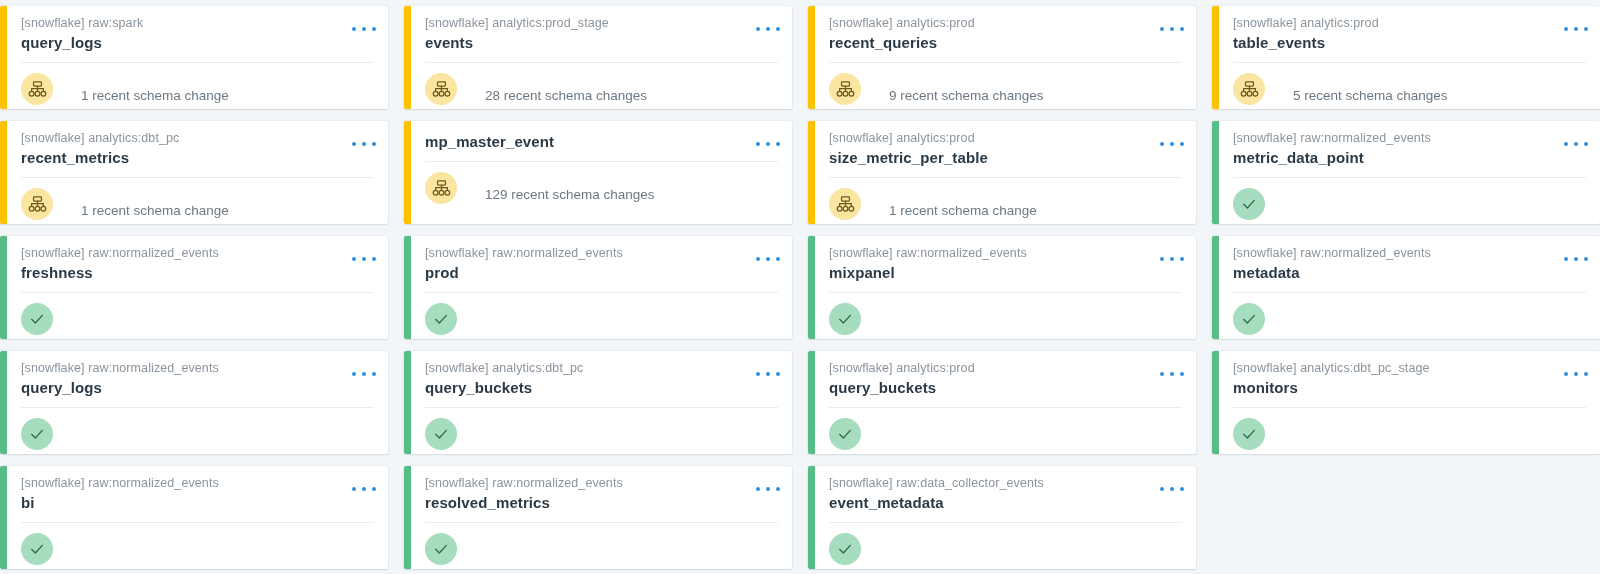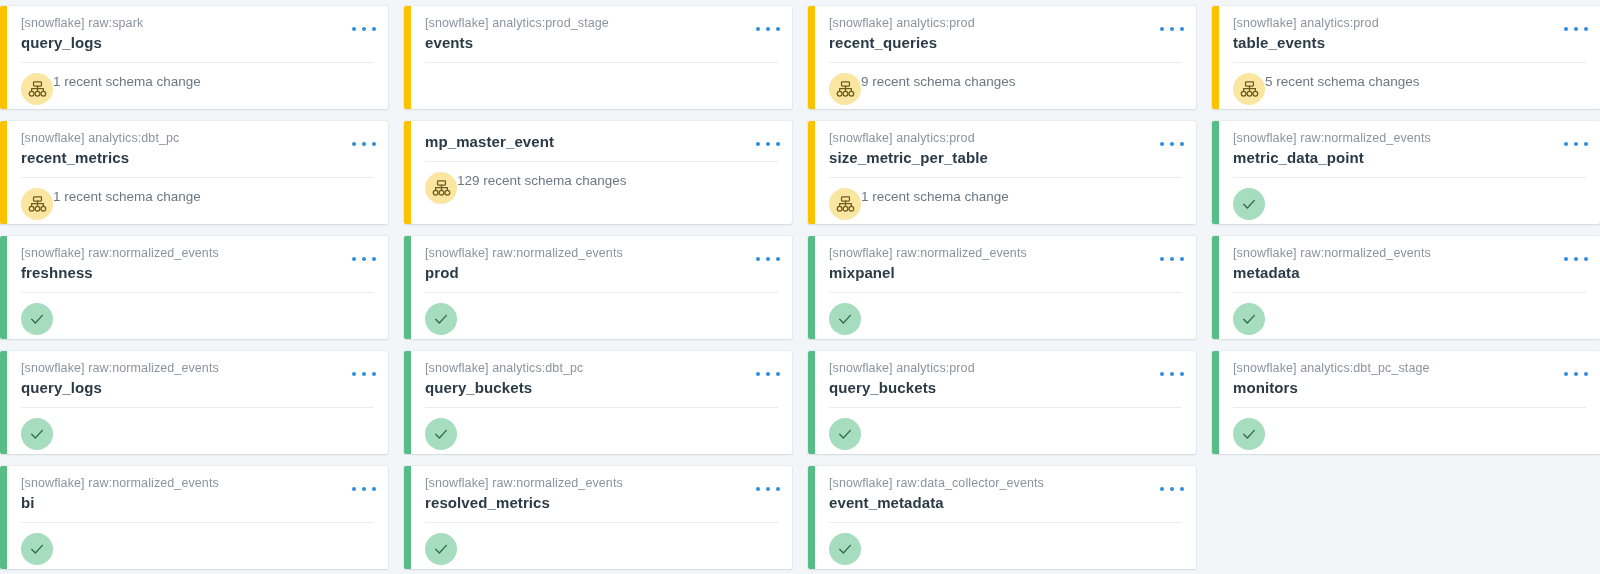--- a/index.html
+++ b/index.html
@@ -58,23 +58,23 @@
     text-overflow: ellipsis;
     padding-right: 34px;
   }
   .divider {
     height: 1px;
     background: #e8ecf0;
     margin-top: 9px;
   }
   .statusrow {
     display: flex;
-    align-items: flex-start;
+    align-items: flex-end;
     margin-top: 10px;
-    gap: 0;
+    gap: 28px;
   }
   .badge {
     width: 32px; height: 32px;
     border-radius: 50%;
     flex: 0 0 32px;
     display: flex;
     align-items: center;
     justify-content: center;
   }
   .badge.yellow { background: #fae6a0; }
@@ -138,20 +138,36 @@
           <i></i>
         </div>
       </div>
     </div>
     <div class="card">
       <div class="accent yellow"></div>
       <div class="body">
         <div class="schema">[snowflake] analytics:prod_stage</div>
         <div class="tname">events</div>
         <div class="divider"></div>
+        <div class="statusrow">
+          <div class="badge yellow">
+            <svg width="19" height="19" viewBox="0 0 24 24" fill="none" stroke="#6b5b1e" stroke-width="1.6" stroke-linecap="round" stroke-linejoin="round">
+              <rect x="7" y="2.5" width="10" height="5.2" rx="1"></rect>
+              <line x1="12" y1="7.7" x2="12" y2="11"></line>
+              <line x1="4.6" y1="11" x2="19.4" y2="11"></line>
+              <line x1="4.6" y1="11" x2="4.6" y2="14.4"></line>
+              <line x1="12" y1="11" x2="12" y2="14.4"></line>
+              <line x1="19.4" y1="11" x2="19.4" y2="14.4"></line>
+              <circle cx="4.6" cy="17.4" r="3"></circle>
+              <circle cx="12" cy="17.4" r="3"></circle>
+              <circle cx="19.4" cy="17.4" r="3"></circle>
+            </svg>
+          </div>
+          <div class="statustext">28 recent schema changes</div>
+        </div>
         <div class="kebab">
           <i></i>
           <i></i>
           <i></i>
         </div>
       </div>
     </div>
     <div class="card">
       <div class="accent yellow"></div>
       <div class="body">

